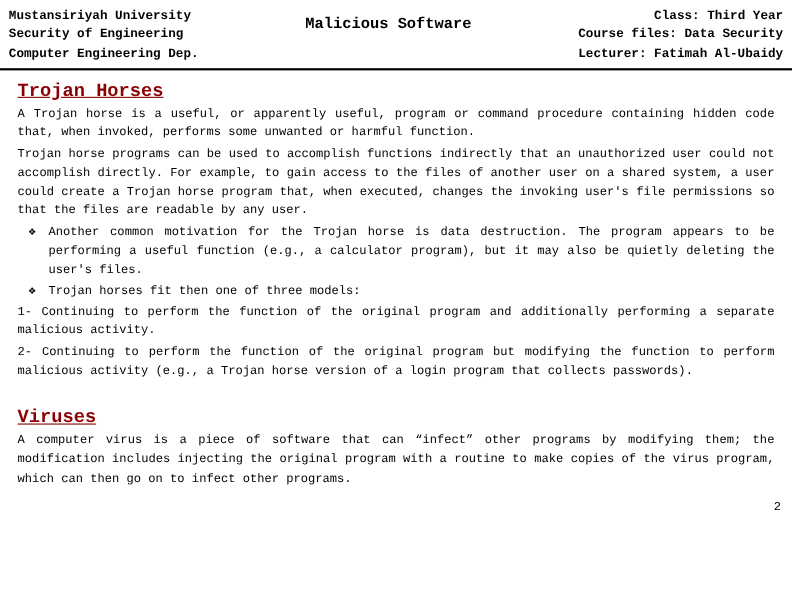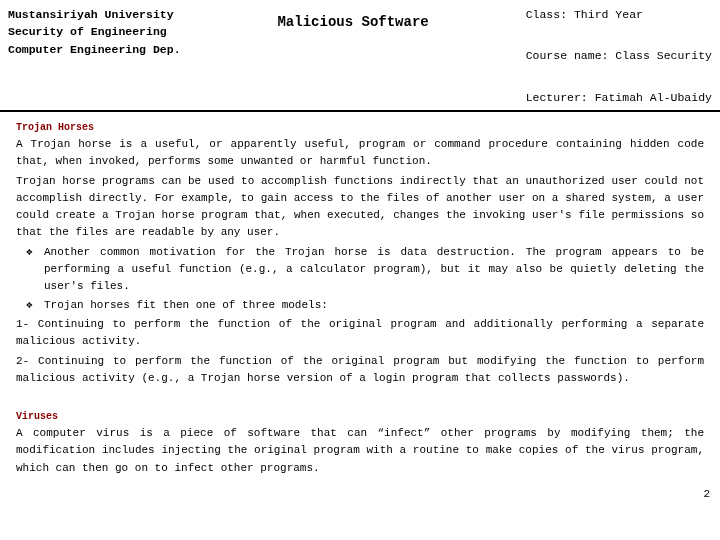--- a/index.html
+++ b/index.html
@@ -47,34 +47,34 @@
       justify-content: center;
       font-size: 14px;
       font-weight: bold;
       padding-top: 8px;
     }
 
     .header-right {
       display: flex;
       flex-direction: column;
       font-size: 11.5px;
-      font-weight: normal;
+      font-weight: bold;
       line-height: 1.5;
-      text-align: left;
-      gap: 24px;
+      text-align: right;
     }
 
     .content {
       padding: 10px 16px 6px 16px;
       flex: 1;
     }
 
     .section-title {
-      font-size: 10px;
+      font-size: 17px;
       font-weight: bold;
+      text-decoration: underline;
       margin-bottom: 3px;
       color: #8B0000;
     }
 
     .paragraph {
       font-size: 11px;
       line-height: 1.55;
       text-align: justify;
       margin-bottom: 3px;
     }
@@ -121,21 +121,21 @@
     <div class="header-left">
       <span>Mustansiriyah University</span>
       <span>Security of Engineering</span>
       <span>Computer Engineering Dep.</span>
     </div>
     <div class="header-center">
       <span>Malicious Software</span>
     </div>
     <div class="header-right">
       <span>Class: Third Year</span>
-      <span>Course name: Class Security</span>
+      <span>Course files: Data Security</span>
       <span>Lecturer: Fatimah Al-Ubaidy</span>
     </div>
   </div>
 
   <div class="content">
 
     <div>
       <div class="section-title">Trojan Horses</div>
       <div class="paragraph">A Trojan horse is a useful, or apparently useful, program or command procedure containing hidden code that, when invoked, performs some unwanted or harmful function.</div>
       <div class="paragraph">Trojan horse programs can be used to accomplish functions indirectly that an unauthorized user could not accomplish directly. For example, to gain access to the files of another user on a shared system, a user could create a Trojan horse program that, when executed, changes the invoking user's file permissions so that the files are readable by any user.</div>

